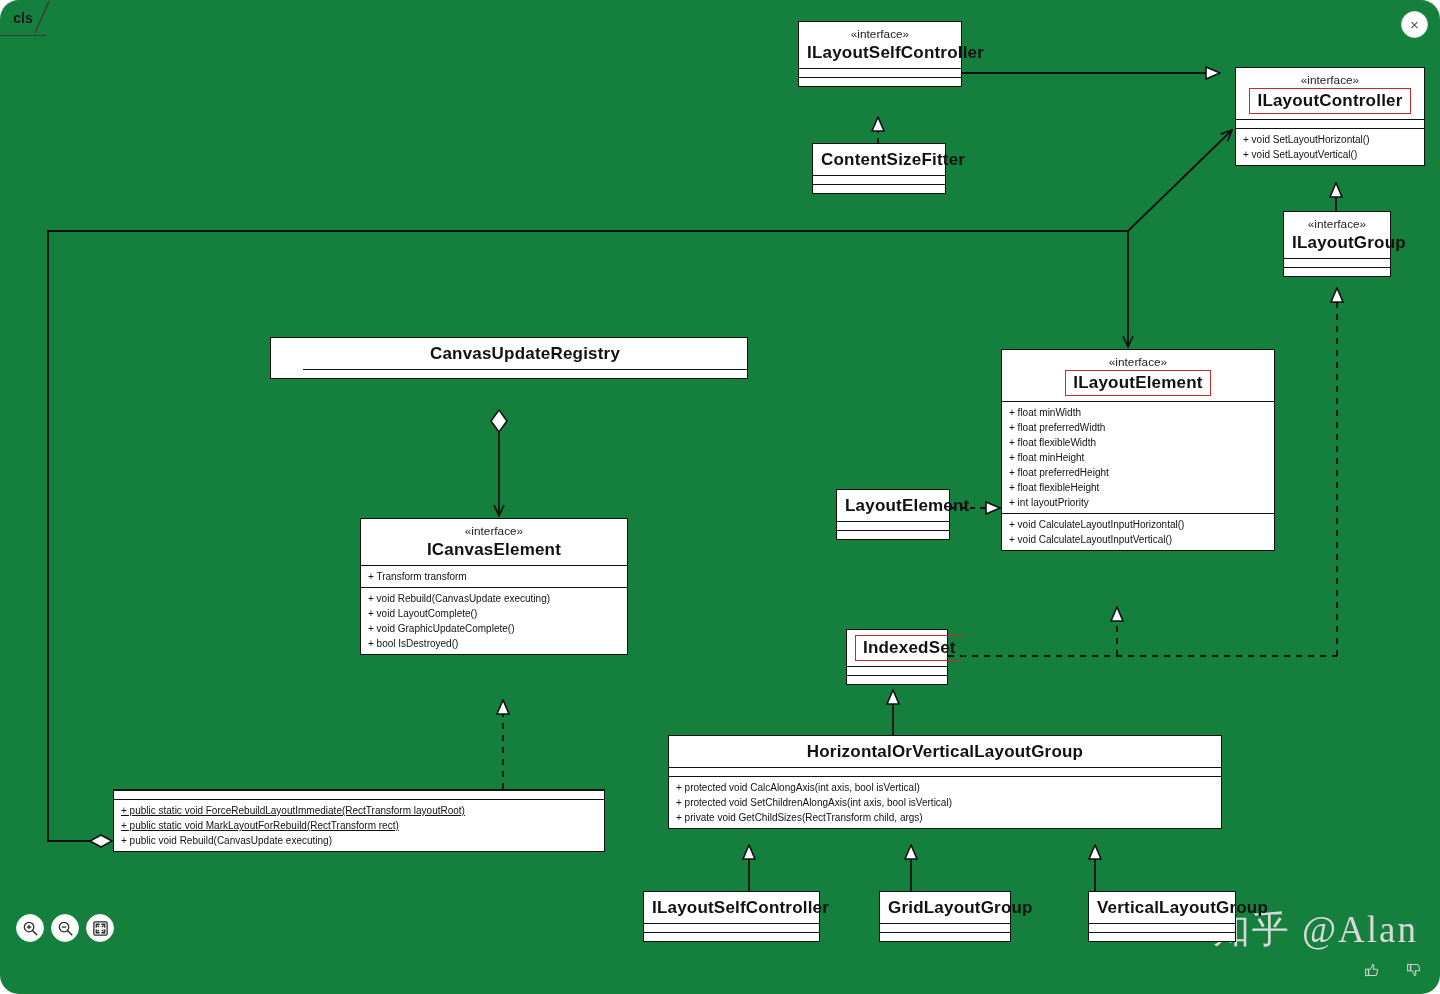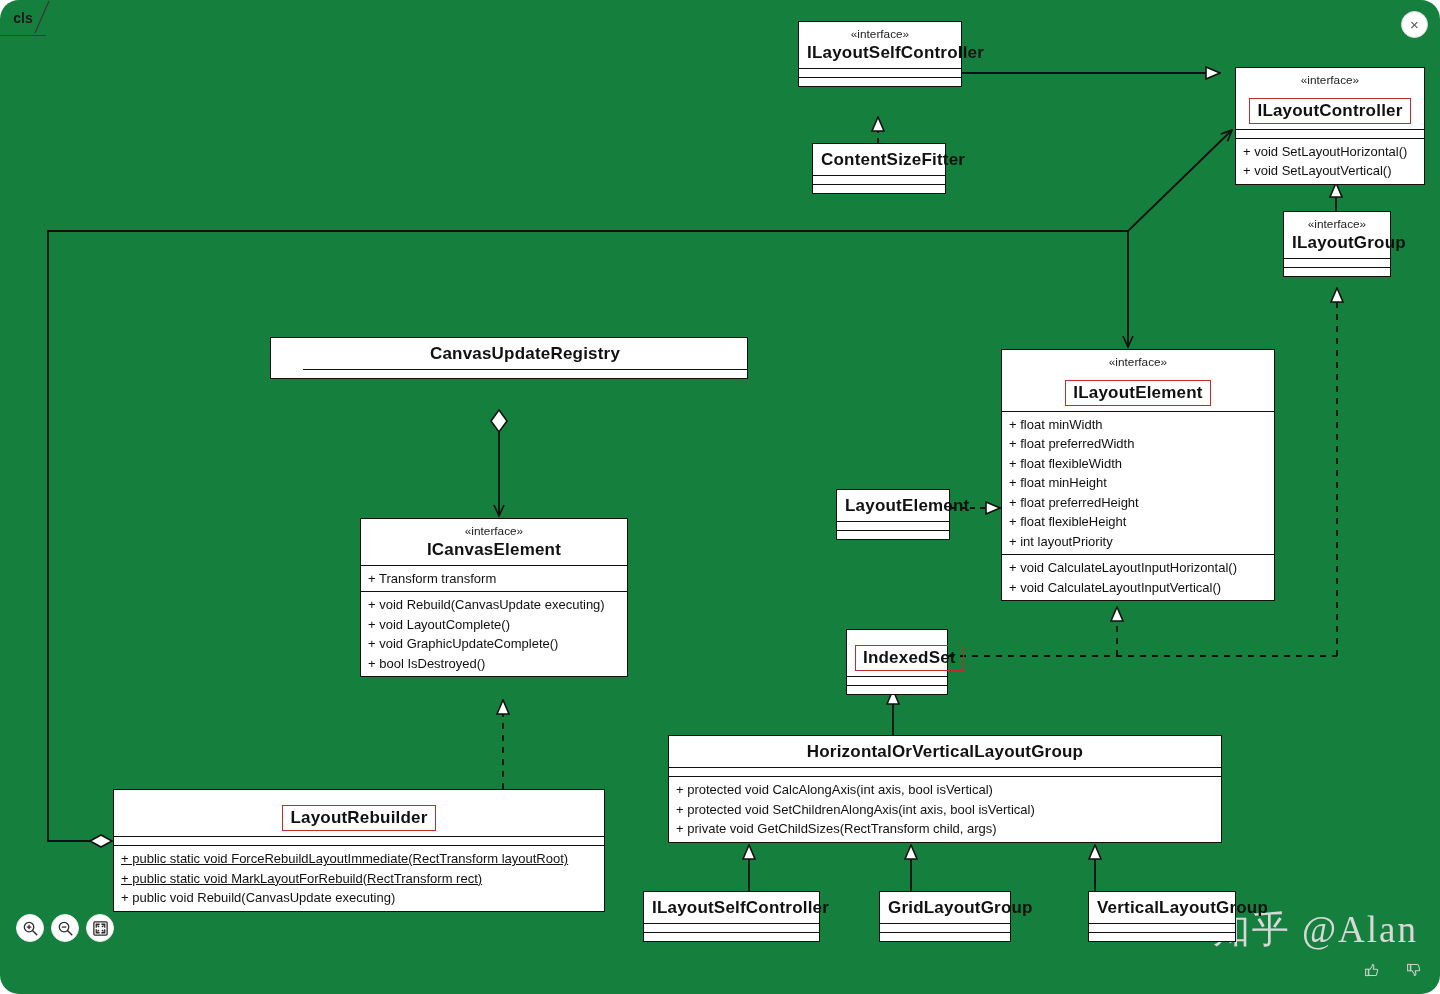--- a/index.html
+++ b/index.html
@@ -99,31 +99,30 @@
   }
   .uml-name {
     display: inline-block;
     font-weight: bold;
     font-size: 17px;
     letter-spacing: .2px;
   }
   .uml-name.highlight {
     border: 1.7px solid #c42b2b;
     padding: 1px 7px 2px 7px;
-    margin-top: 10px;
   }
   .uml-section {
     border-top: 1.7px solid #111;
     padding: 3px 6px 3px 7px;
   }
   .uml-section.empty { height: 9px; padding: 0; }
   .uml-row {
     line-height: 1.5;
     white-space: nowrap;
-    font-size: 13px;
+    font-size: 10px;
   }
   .uml-row.static-member { text-decoration: underline; }
 
   
   #cls-ilayoutselfcontroller { left: 798px;  top: 21px;  width: 164px; }
   #cls-contentsizefitter     { left: 812px;  top: 143px; width: 134px; }
   #cls-ilayoutcontroller     { left: 1235px; top: 67px;  width: 190px; }
   #cls-ilayoutgroup          { left: 1283px; top: 211px; width: 108px; }
   #cls-canvasupdateregistry  { left: 270px;  top: 337px; width: 478px; padding-left: 32px; }
   #cls-icanvaselement        { left: 360px;  top: 518px; width: 268px; }
@@ -327,23 +326,20 @@
 
     <div class="uml-class" id="cls-layoutgroup">
       <div class="uml-header">
         <span class="uml-name highlight">IndexedSet</span>
       </div>
       <div class="uml-section empty"></div>
       <div class="uml-section empty"></div>
     </div>
 
     <div class="uml-class" id="cls-layoutrebuilder">
-      <div class="uml-header">
-        <span class="uml-name highlight">LayoutRebuilder</span>
-      </div>
       <div class="uml-section empty"></div>
       <div class="uml-section">
         <div class="uml-row static-member">+ public static void ForceRebuildLayoutImmediate(RectTransform layoutRoot)</div>
         <div class="uml-row static-member">+ public static void MarkLayoutForRebuild(RectTransform rect)</div>
         <div class="uml-row">+ public void Rebuild(CanvasUpdate executing)</div>
       </div>
     </div>
 
     <div class="uml-class" id="cls-horizontalorvertical">
       <div class="uml-header">

